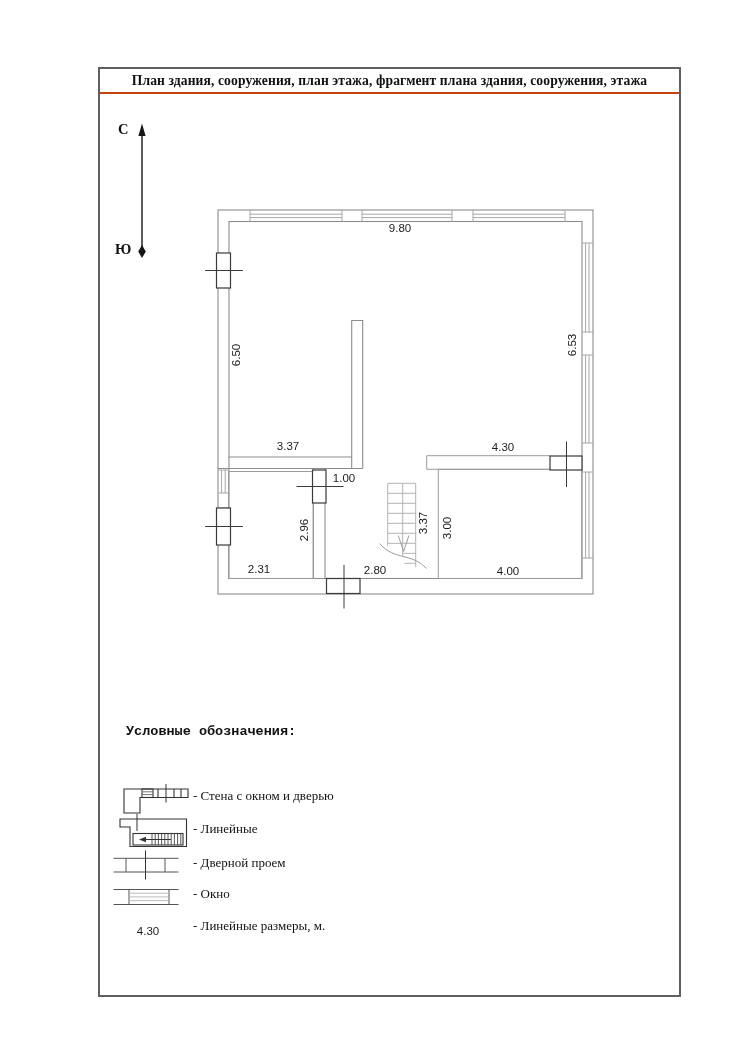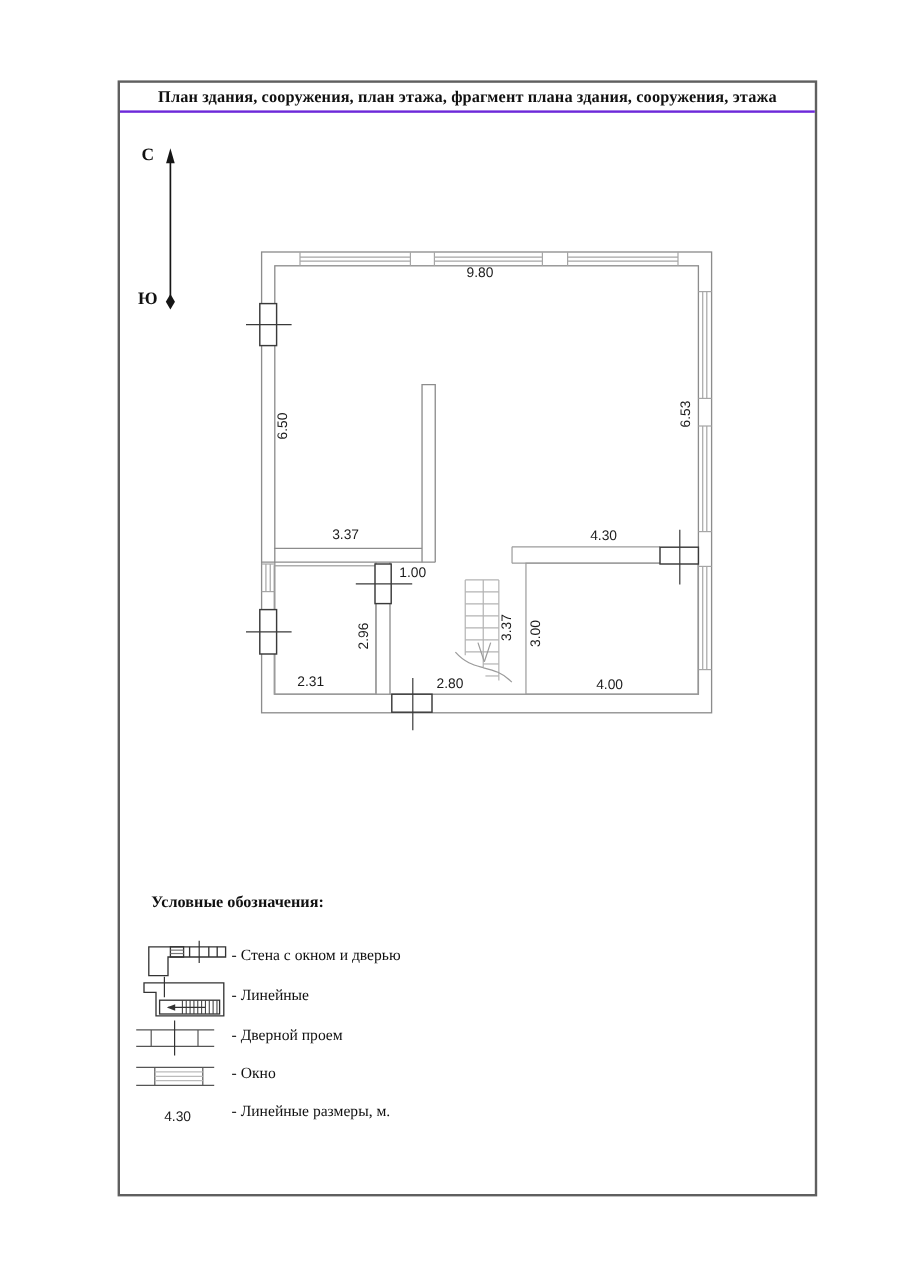--- a/index.html
+++ b/index.html
@@ -1,27 +1,27 @@
 <!DOCTYPE html>
 <html><head>
 <meta charset="utf-8">
 <style>
   html,body{margin:0;padding:0;background:#e8e8e8;}
   .page{position:relative;width:752px;height:1063px;background:#ffffff;overflow:hidden;
         font-family:"Liberation Serif", serif;color:#111;}
   .frame{position:absolute;left:98px;top:67px;width:583px;height:930px;
          border:2px solid #5f5f5f;box-sizing:border-box;background:#fff;}
   .titlebar{position:absolute;left:100px;top:69px;width:579px;height:23px;
-            border-bottom:2px solid #6d28d9;display:flex;align-items:center;justify-content:center;
+            border-bottom:2px solid #c2410c;display:flex;align-items:center;justify-content:center;
             font-weight:bold;font-size:13.6px;letter-spacing:0.1px;white-space:nowrap;}
   .subtitle{position:absolute;left:100px;top:95px;width:579px;text-align:center;
             font-size:13.5px;}
   .scale{position:absolute;left:100px;top:733px;width:579px;text-align:center;
          font-weight:bold;font-size:13.5px;}
-  .legend-heading{position:absolute;left:126px;top:744px;font-weight:bold;font-size:13.5px;}
+  .legend-heading{position:absolute;left:126px;top:724px;font-weight:bold;font-size:13.5px;font-family:Liberation Mono, monospace;}
   .legend-label{position:absolute;left:193px;font-size:13px;white-space:nowrap;}
   .dim{position:absolute;font-family:"Liberation Sans", sans-serif;font-size:11.5px;
        color:#1c1c1c;width:40px;height:14px;line-height:14px;text-align:center;white-space:nowrap;}
   .dim.rot{transform:rotate(-90deg);}
   .compass-letter{position:absolute;font-weight:bold;font-size:14.5px;}
   svg{position:absolute;left:0;top:0;}
 </style>
 </head>
 <body>
 

